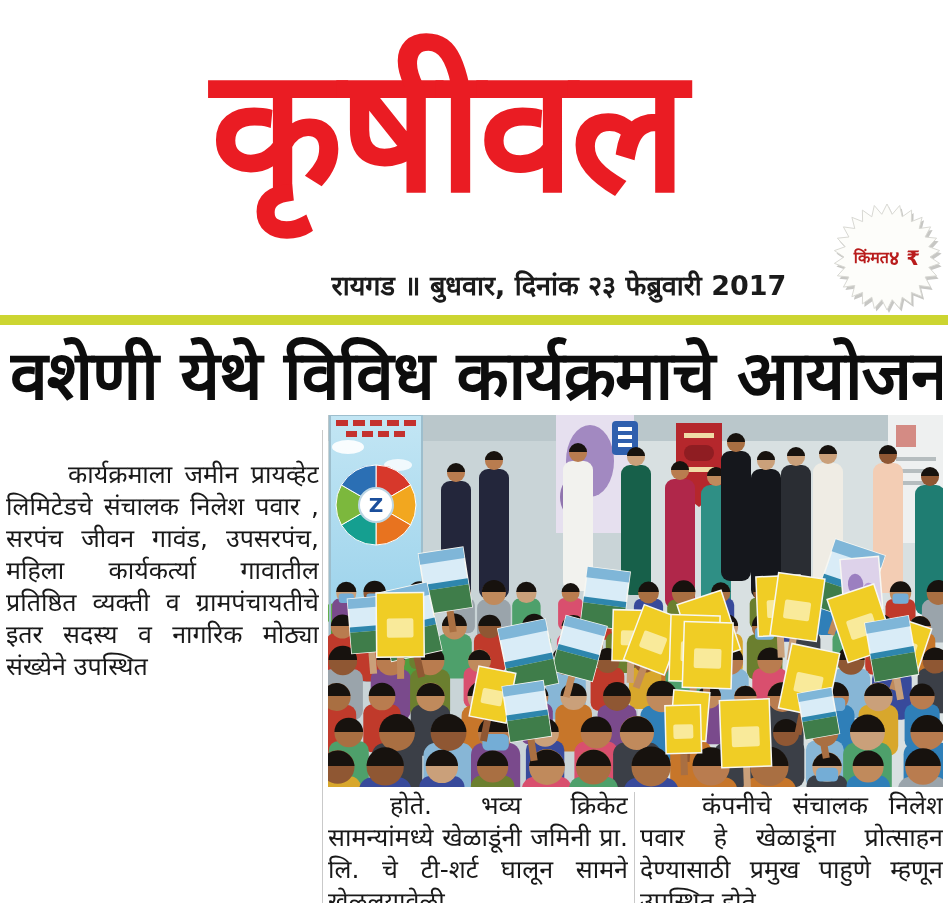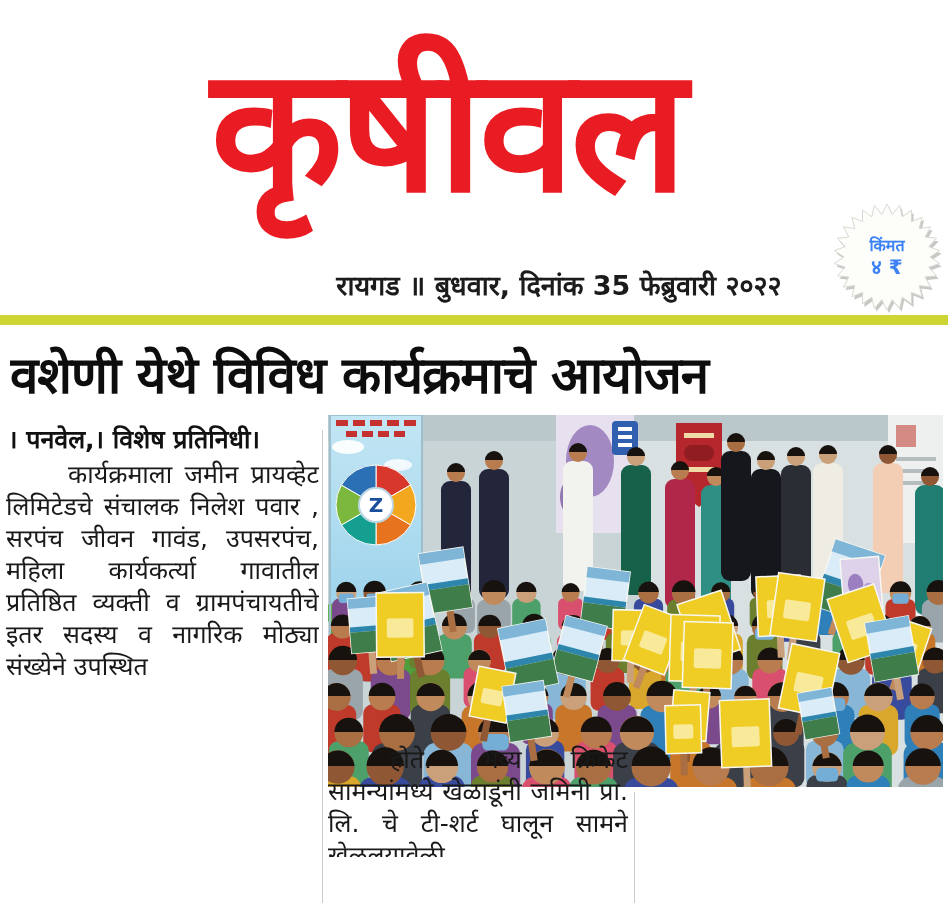--- a/index.html
+++ b/index.html
@@ -14,72 +14,71 @@
     font-size:172px;font-weight:800;letter-spacing:-4px;line-height:1;
     white-space:nowrap;overflow:hidden;
   }
   #dateline{
     position:absolute;top:266px;left:318px;width:482px;
     text-align:center;font-size:27px;font-weight:700;color:#1b1b1b;white-space:nowrap;
   }
   #price-badge{position:absolute;top:203px;right:4px;width:114px;height:110px;}
   #price-badge svg{position:absolute;inset:0;}
   #price-text{
-    position:absolute;inset:0;display:flex;flex-direction:column;align-items:center;justify-content:center;
-    font-weight:700;color:#3b82f6;line-height:1.15;
+    position:absolute;inset:0;display:flex;align-items:center;justify-content:center;
+    font-weight:700;color:#b91c1c;line-height:1.15;
   }
   #price-label{font-size:16px;}
   #price-value{font-size:20px;}
   
   #rule{position:absolute;top:315px;left:0;width:948px;height:10px;}
   
   #headline{
     position:absolute;top:334px;left:10px;right:6px;height:84px;
-    font-size:51px;font-weight:800;letter-spacing:-1px;color:#0d0d0d;
+    font-size:68px;font-weight:800;letter-spacing:-1px;color:#0d0d0d;
     white-space:nowrap;overflow:hidden;line-height:84px;
   }
   #byline{position:absolute;top:421px;left:8px;font-size:25px;font-weight:700;color:#111;}
   
   .bodytext{font-size:25px;line-height:32px;text-align:justify;color:#191919;}
   .bodytext p{margin:0;text-indent:62px;}
   #col-left{position:absolute;top:459px;left:6px;width:313px;height:444px;overflow:hidden;}
-  #col-mid{position:absolute;top:744px;left:328px;width:300px;height:113px;overflow:hidden;}
+  #col-mid{position:absolute;top:790px;left:328px;width:300px;height:113px;overflow:hidden;}
   #col-right{position:absolute;top:790px;left:640px;width:303px;height:113px;overflow:hidden;}
   .colrule{position:absolute;width:1px;background:#c9c9c9;}
   #colrule-left{left:322px;top:430px;height:473px;}
   #colrule-mid{left:634px;top:792px;height:111px;}
   
   #photo-frame{position:absolute;top:415px;left:328px;width:615px;height:372px;background:#c9d4d7;overflow:hidden;}
   #photo-scene{display:block;width:615px;height:372px;}
 </style>
 </head>
 <body>
 
 <div id="page">
 
   <div id="masthead-title" style="color: rgb(234, 28, 35);">कृषीवल</div>
 
-  <div id="dateline">रायगड ॥ बुधवार, दिनांक 35 फेब्रुवारी २०२२</div>
+  <div id="dateline">रायगड ॥ बुधवार, दिनांक २३ फेब्रुवारी 2017</div>
 
   <div id="price-badge">
     <svg viewBox="0 0 114 110">
       <polygon id="star-shadow" fill="#c7c7c4" points="59.0,4.0 64.2,14.3 71.7,5.5 74.2,16.8 83.6,10.1 83.4,21.6 94.1,17.3 91.2,28.5 102.6,26.9 97.1,37.0 108.6,38.2 100.8,46.7 111.6,50.6 102.0,57.0 111.6,63.4 100.8,67.3 108.6,75.8 97.1,77.0 102.6,87.1 91.2,85.5 94.1,96.7 83.4,92.4 83.6,103.9 74.2,97.2 71.7,108.5 64.2,99.7 59.0,110.0 53.8,99.7 46.3,108.5 43.8,97.2 34.4,103.9 34.6,92.4 23.9,96.7 26.8,85.5 15.4,87.1 20.9,77.0 9.4,75.8 17.2,67.3 6.4,63.4 16.0,57.0 6.4,50.6 17.2,46.7 9.4,38.2 20.9,37.0 15.4,26.9 26.8,28.5 23.9,17.3 34.6,21.6 34.4,10.1 43.8,16.8 46.3,5.5 53.8,14.3"></polygon>
       <polygon id="star-main" fill="#fdfdfa" stroke="#d9d9d4" stroke-width="1" points="57.0,1.0 62.2,11.3 69.7,2.5 72.2,13.8 81.6,7.1 81.4,18.6 92.1,14.3 89.2,25.5 100.6,23.9 95.1,34.0 106.6,35.2 98.8,43.7 109.6,47.6 100.0,54.0 109.6,60.4 98.8,64.3 106.6,72.8 95.1,74.0 100.6,84.1 89.2,82.5 92.1,93.7 81.4,89.4 81.6,100.9 72.2,94.2 69.7,105.5 62.2,96.7 57.0,107.0 51.8,96.7 44.3,105.5 41.8,94.2 32.4,100.9 32.6,89.4 21.9,93.7 24.8,82.5 13.4,84.1 18.9,74.0 7.4,72.8 15.2,64.3 4.4,60.4 14.0,54.0 4.4,47.6 15.2,43.7 7.4,35.2 18.9,34.0 13.4,23.9 24.8,25.5 21.9,14.3 32.6,18.6 32.4,7.1 41.8,13.8 44.3,2.5 51.8,11.3"></polygon>
     </svg>
     <div id="price-text">
       <span id="price-label">किंमत</span>
       <span id="price-value">४ ₹</span>
     </div>
   </div>
 
   <div id="rule" style="background: rgb(204, 213, 49);"></div>
 
   <div id="headline">वशेणी येथे विविध कार्यक्रमाचे आयोजन</div>
 
-  <div id="byline">। पनवेल,। विशेष प्रतिनिधी।</div>
 
   <div id="col-left" class="bodytext">
     <p>कार्यक्रमाला जमीन प्रायव्हेट लिमिटेडचे संचालक निलेश पवार , सरपंच जीवन गावंड, उपसरपंच, महिला कार्यकर्त्या गावातील प्रतिष्ठित व्यक्ती व ग्रामपंचायतीचे इतर सदस्य व नागरिक मोठ्या संख्येने उपस्थित</p>
   </div>
 
   <div id="photo-frame">
     <svg id="photo-scene" viewBox="0 0 615 372">
         <defs>
           <linearGradient id="skyg" x1="0" y1="0" x2="0" y2="1">
             <stop offset="0" stop-color="#c3e6f4"></stop>
@@ -606,17 +605,20 @@
             <rect x="403.5" y="311.6" width="27.9" height="20.2" rx="2" fill="#f9ea9a"></rect>
           </g>
         </g>
       </svg>
   </div>
 
   <div id="col-mid" class="bodytext">
     <p>होते. भव्य क्रिकेट सामन्यांमध्ये खेळाडूंनी जमिनी प्रा. लि. चे टी-शर्ट घालून सामने खेळलयावेळी</p>
   </div>
 
+  <div id="col-right" class="bodytext">
+    <p>कंपनीचे संचालक निलेश पवार हे खेळाडूंना प्रोत्साहन देण्यासाठी प्रमुख पाहुणे म्हणून उपस्थित होते.</p>
+  </div>
 
   <div id="colrule-left" class="colrule"></div>
   <div id="colrule-mid" class="colrule"></div>
 
 </div>
 
 </body></html>

